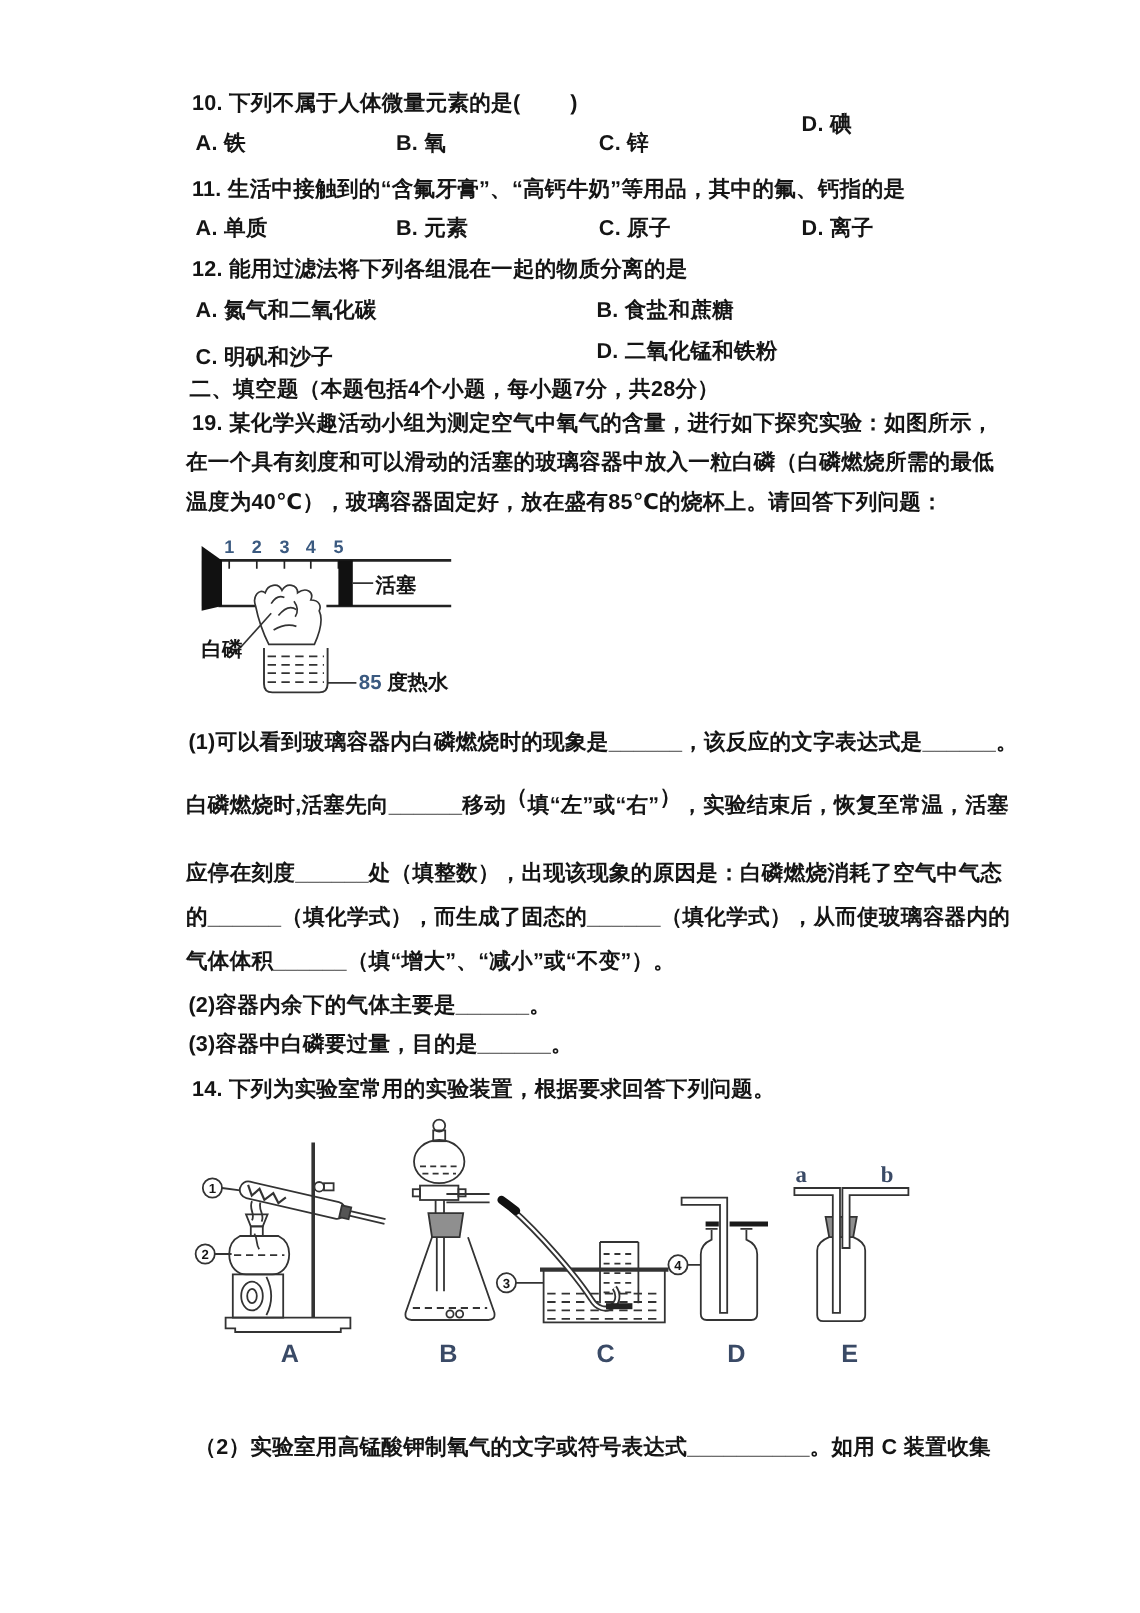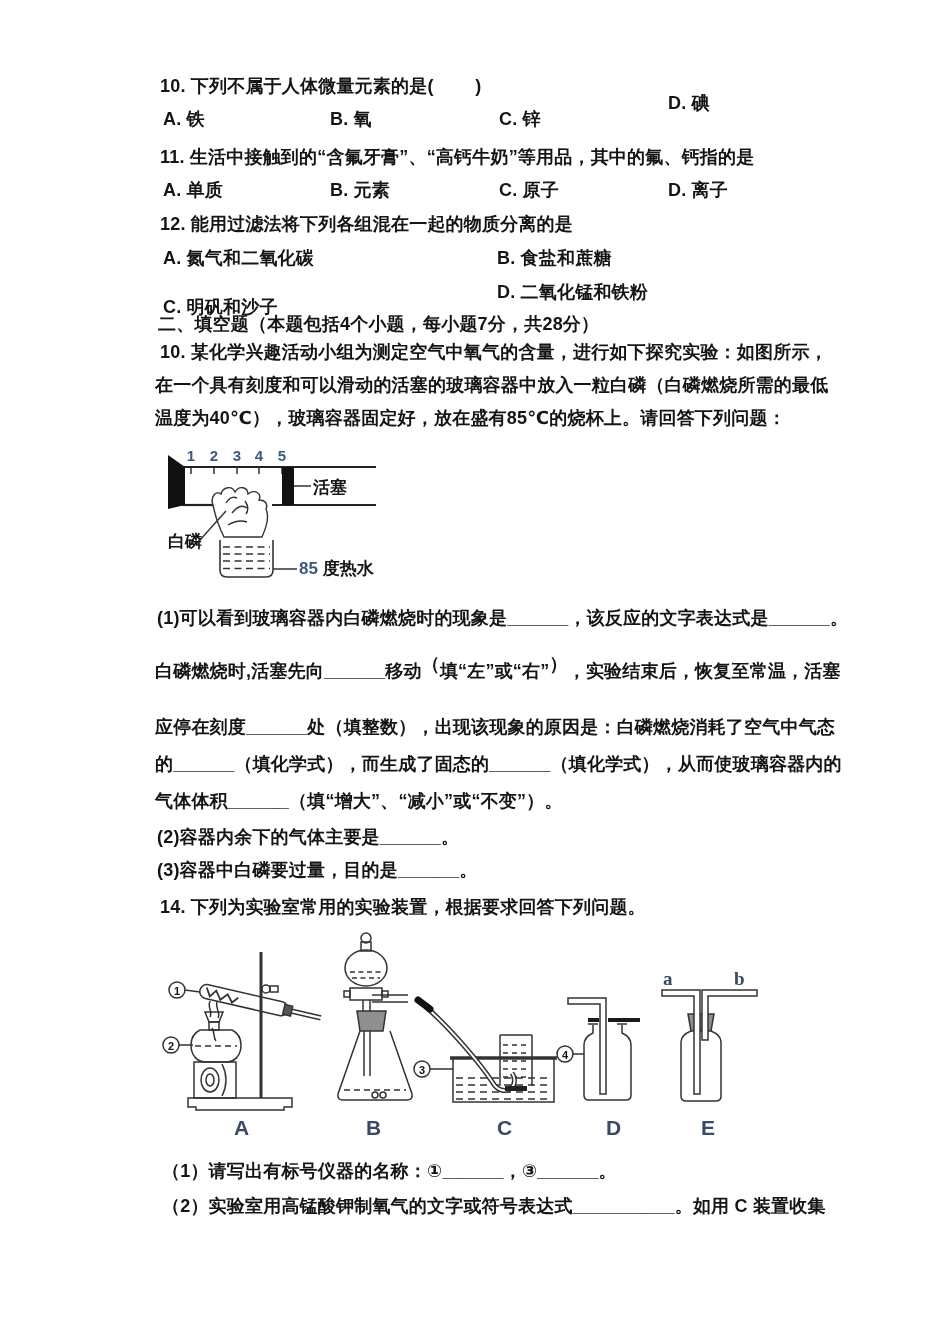--- a/index.html
+++ b/index.html
@@ -28,26 +28,26 @@
 
   <div class="line" style="left:160px;top:146px">11. 生活中接触到的“含氟牙膏”、“高钙牛奶”等用品，其中的氟、钙指的是</div>
   <div class="line" style="left:163px;top:179px">A. 单质</div>
   <div class="line" style="left:330px;top:179px">B. 元素</div>
   <div class="line" style="left:499px;top:179px">C. 原子</div>
   <div class="line" style="left:668px;top:179px">D. 离子</div>
 
   <div class="line" style="left:160px;top:213px">12. 能用过滤法将下列各组混在一起的物质分离的是</div>
   <div class="line" style="left:163px;top:247px">A. 氮气和二氧化碳</div>
   <div class="line" style="left:497px;top:247px">B. 食盐和蔗糖</div>
-  <div class="line" style="left:163px;top:296px">C. 明矾和沙子</div>
+  <div class="line" style="left:163px;top:286px">C. 明矾和沙子</div>
   <div class="line" style="left:497px;top:281px">D. 二氧化锰和铁粉</div>
 
   <div class="line" style="left:158px;top:313px">二、填空题（本题包括4个小题，每小题7分，共28分）</div>
 
-  <div class="line" style="left:160px;top:341px">10. 某化学兴趣活动小组为测定空气中氧气的含量，进行如下探究实验：如图所示，</div>
+  <div class="line" style="left:160px;top:341px">19. 某化学兴趣活动小组为测定空气中氧气的含量，进行如下探究实验：如图所示，</div>
   <div class="line" style="left:155px;top:374px">在一个具有刻度和可以滑动的活塞的玻璃容器中放入一粒白磷（白磷燃烧所需的最低</div>
   <div class="line" style="left:155px;top:407px">温度为40℃），玻璃容器固定好，放在盛有85℃的烧杯上。请回答下列问题：</div>
 
   <svg style="left:160px;top:443px" width="240" height="150" viewBox="0 0 240 150">
 
     <g fill="#3b5a80" font-size="15" text-anchor="middle">
       <text x="31" y="18">1</text>
       <text x="54" y="18">2</text>
       <text x="77" y="18">3</text>
       <text x="99" y="18">4</text>
@@ -213,16 +213,15 @@
 
     <g font-size="21" class="serif" fill="#3a4a66">
       <text x="74" y="207">A</text>
       <text x="206" y="207">B</text>
       <text x="337" y="207">C</text>
       <text x="446" y="207">D</text>
       <text x="541" y="207">E</text>
     </g>
   </svg>
 
-  <div class="line" style="left:162px;top:1160px">（1）请写出有标号仪器的名称：①______，③______。</div>
   <div class="line" style="left:162px;top:1195px">（2）实验室用高锰酸钾制氧气的文字或符号表达式__________。如用 C 装置收集</div>
 
 </div>
 
 </body></html>

